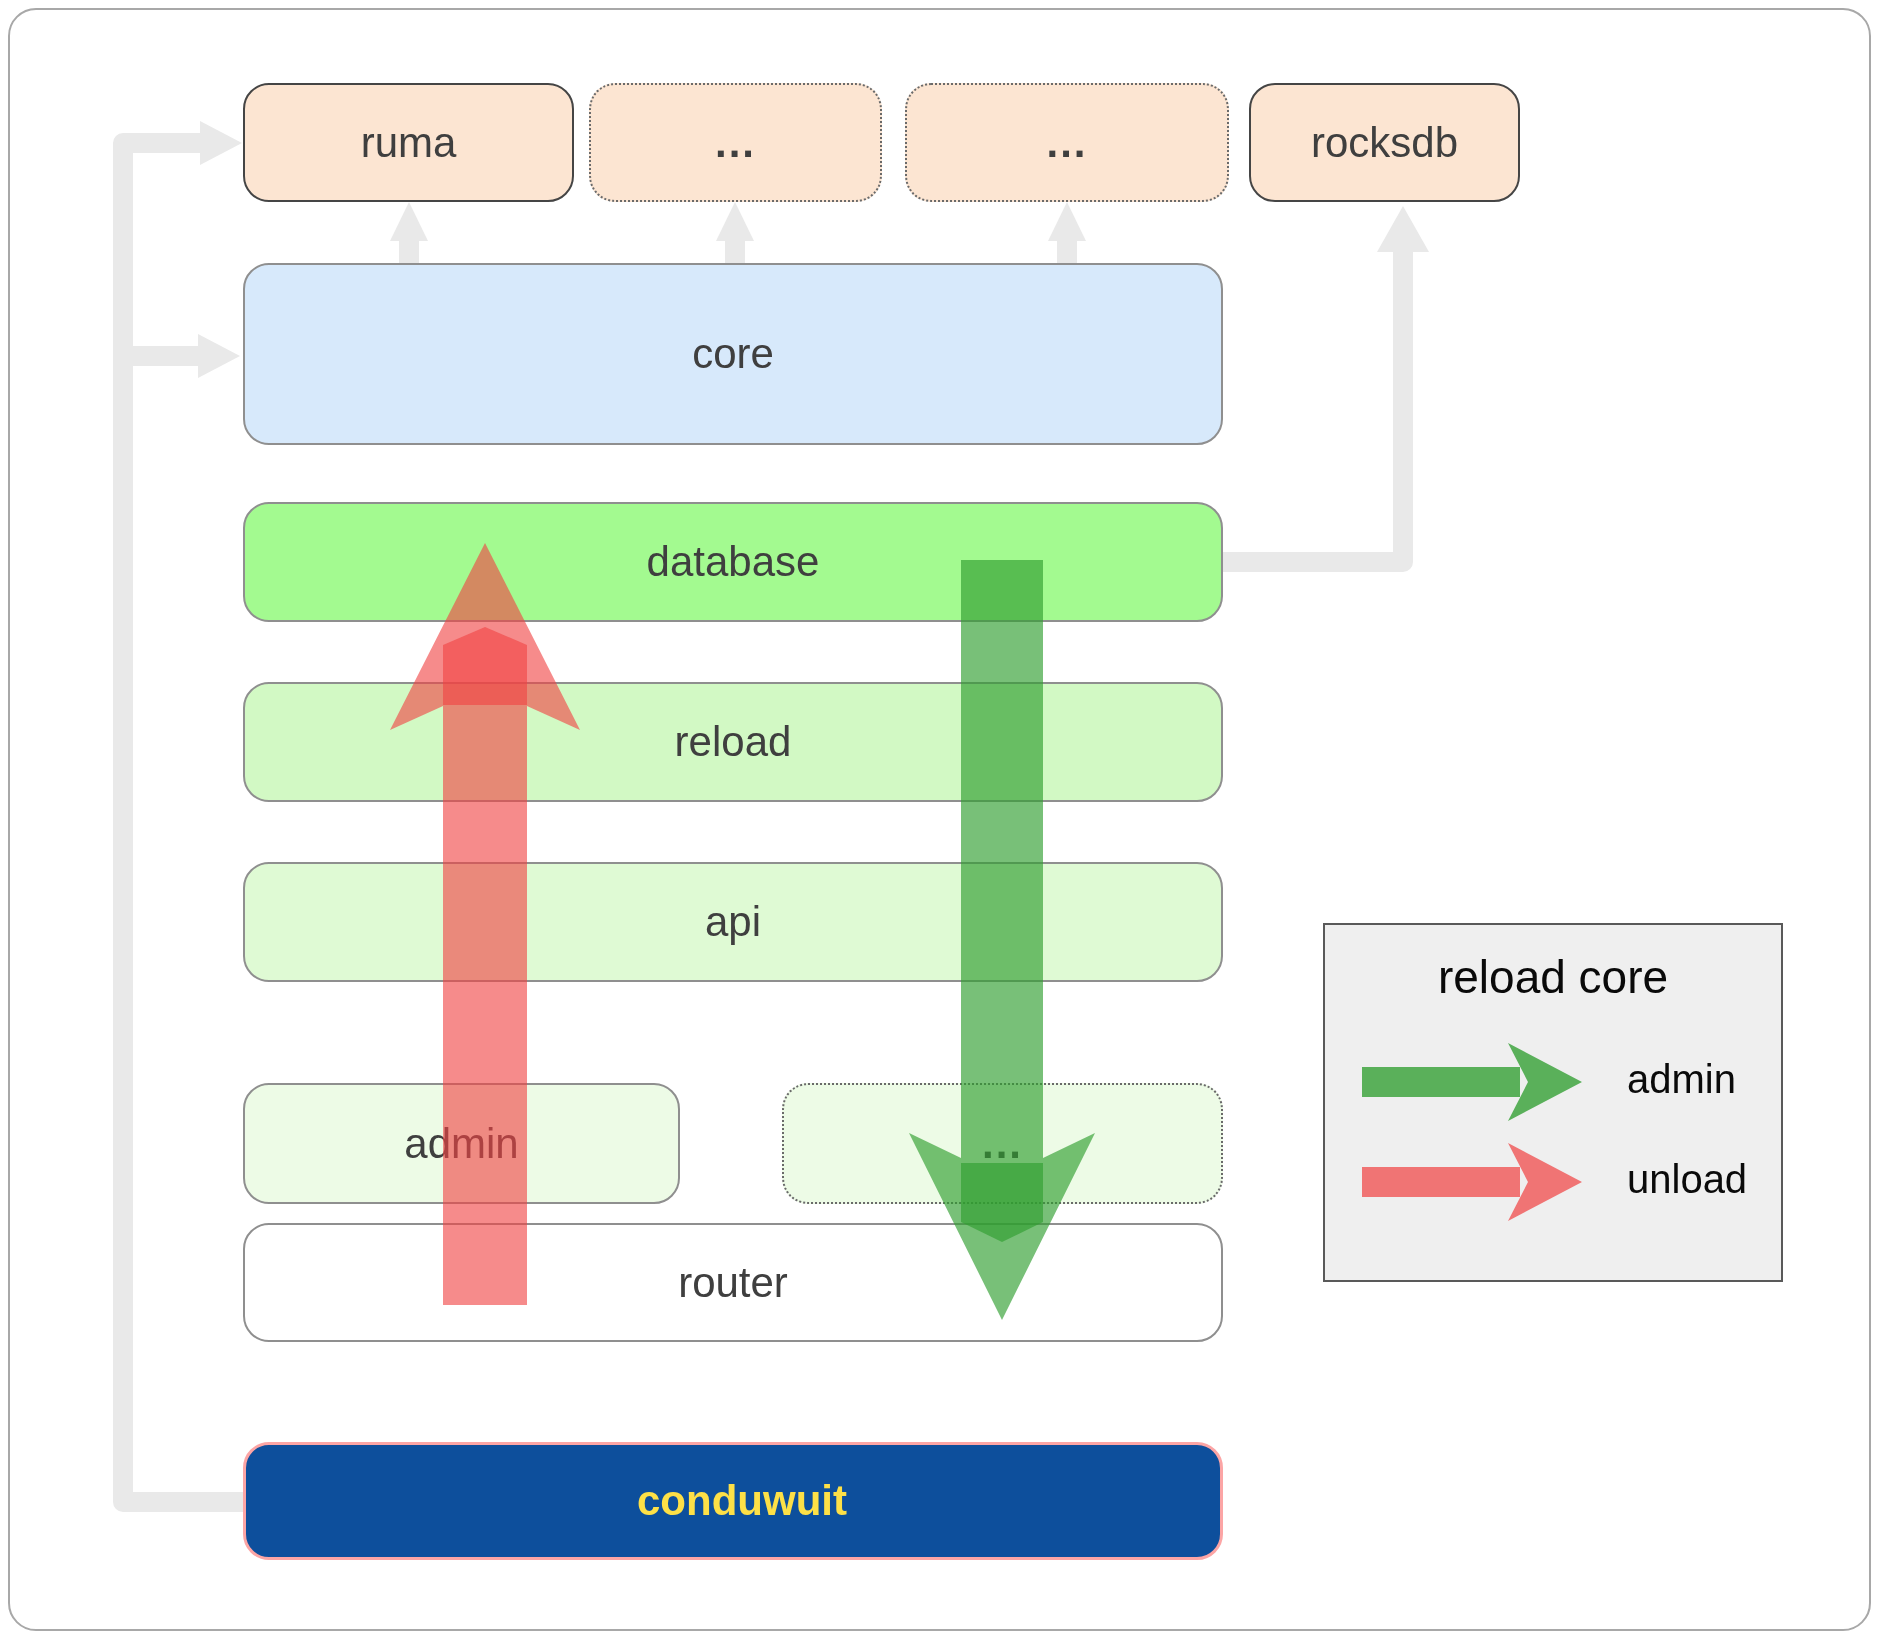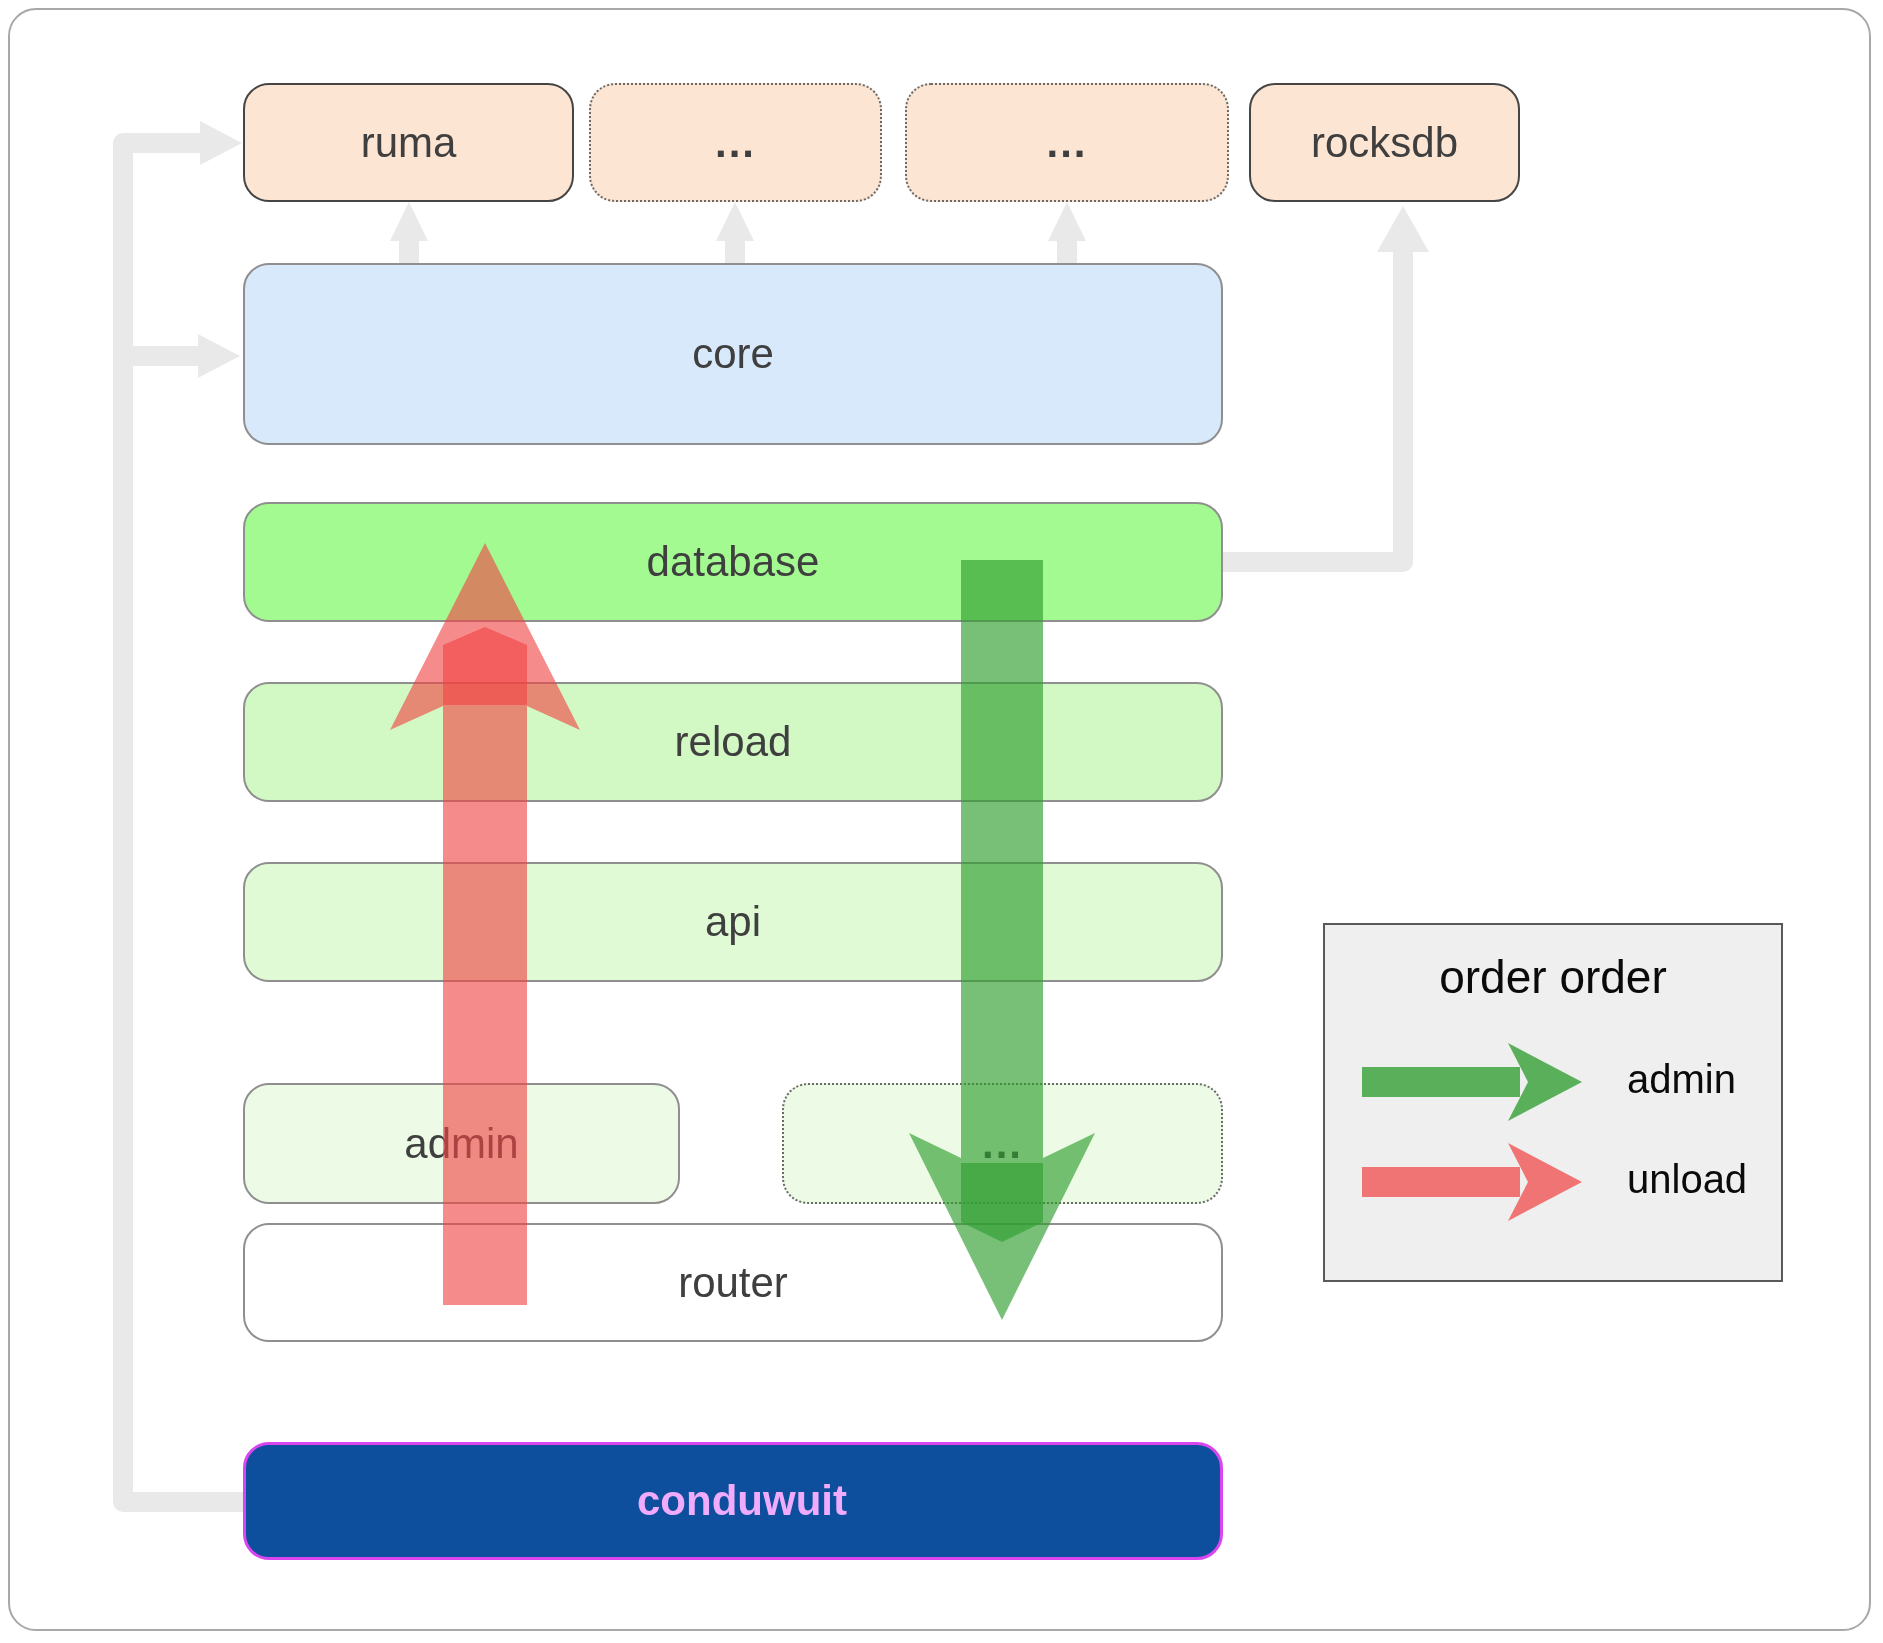--- a/index.html
+++ b/index.html
@@ -22,21 +22,21 @@
   .b-solid-dark{border:2.5px solid var(--border-dark);}
   .b-solid-gray{border:2px solid var(--border-gray);}
   .b-dotted{border:2px dotted #6a6a6a;}
   .peach{background:var(--peach);}
   .core{background:var(--core-blue);}
   .db{background:var(--database-green);}
   .service{background:var(--service-green);}
   .api{background:var(--api-green);}
   .adm{background:var(--admin-green);margin-top:41px;}
   .router{background:#ffffff;}
-  .app{background:var(--conduwuit-blue);border:3px solid #d946ef;color:#f0abfc;font-weight:600;padding-left:18px;}
+  .app{background:var(--conduwuit-blue);border:3px solid #fca5a5;color:#fde047;font-weight:600;padding-left:18px;}
   .dots{font-weight:700;letter-spacing:2px;}
   #legend{
     position:absolute;left:1323px;top:923px;width:460px;height:359px;
     background:var(--legend-bg);border:2.5px solid #595959;box-sizing:border-box;z-index:1;
   }
   #legend-title{
     position:absolute;left:1323px;top:950px;width:460px;text-align:center;
     font-size:46px;color:#0a0a0a;z-index:3;
   }
   .legend-label{
@@ -108,21 +108,21 @@
 
   <div class="box router b-solid-gray" style="left:243px;top:1223px;width:980px;height:119px;">
     <span>router</span>
   </div>
 
   <div class="box app" style="left:243px;top:1442px;width:980px;height:118px;">
     <span>conduwuit</span>
   </div>
 
   <div id="legend"></div>
-  <div id="legend-title">order order</div>
+  <div id="legend-title">reload core</div>
   <div class="legend-label" style="left:1627px;top:1057px;">admin</div>
   <div class="legend-label" style="left:1627px;top:1157px;">unload</div>
 
   <svg id="arrow-layer" class="layer" width="1883" height="1643" viewBox="0 0 1883 1643">
     <g>
       <polygon points="485,543 580,730 527,706 527,1305 443,1305 443,706 390,730" style="fill:var(--arrow-red)" fill-opacity="0.62"></polygon>
       <polygon points="485,627 527,645 527,705 443,705 443,645" style="fill:var(--arrow-red)" fill-opacity="0.62"></polygon>
     </g>
     <g>
       <polygon points="961,560 1043,560 1043,1158 1095,1133 1002,1320 909,1133 961,1158" style="fill:var(--arrow-green)" fill-opacity="0.65"></polygon>

